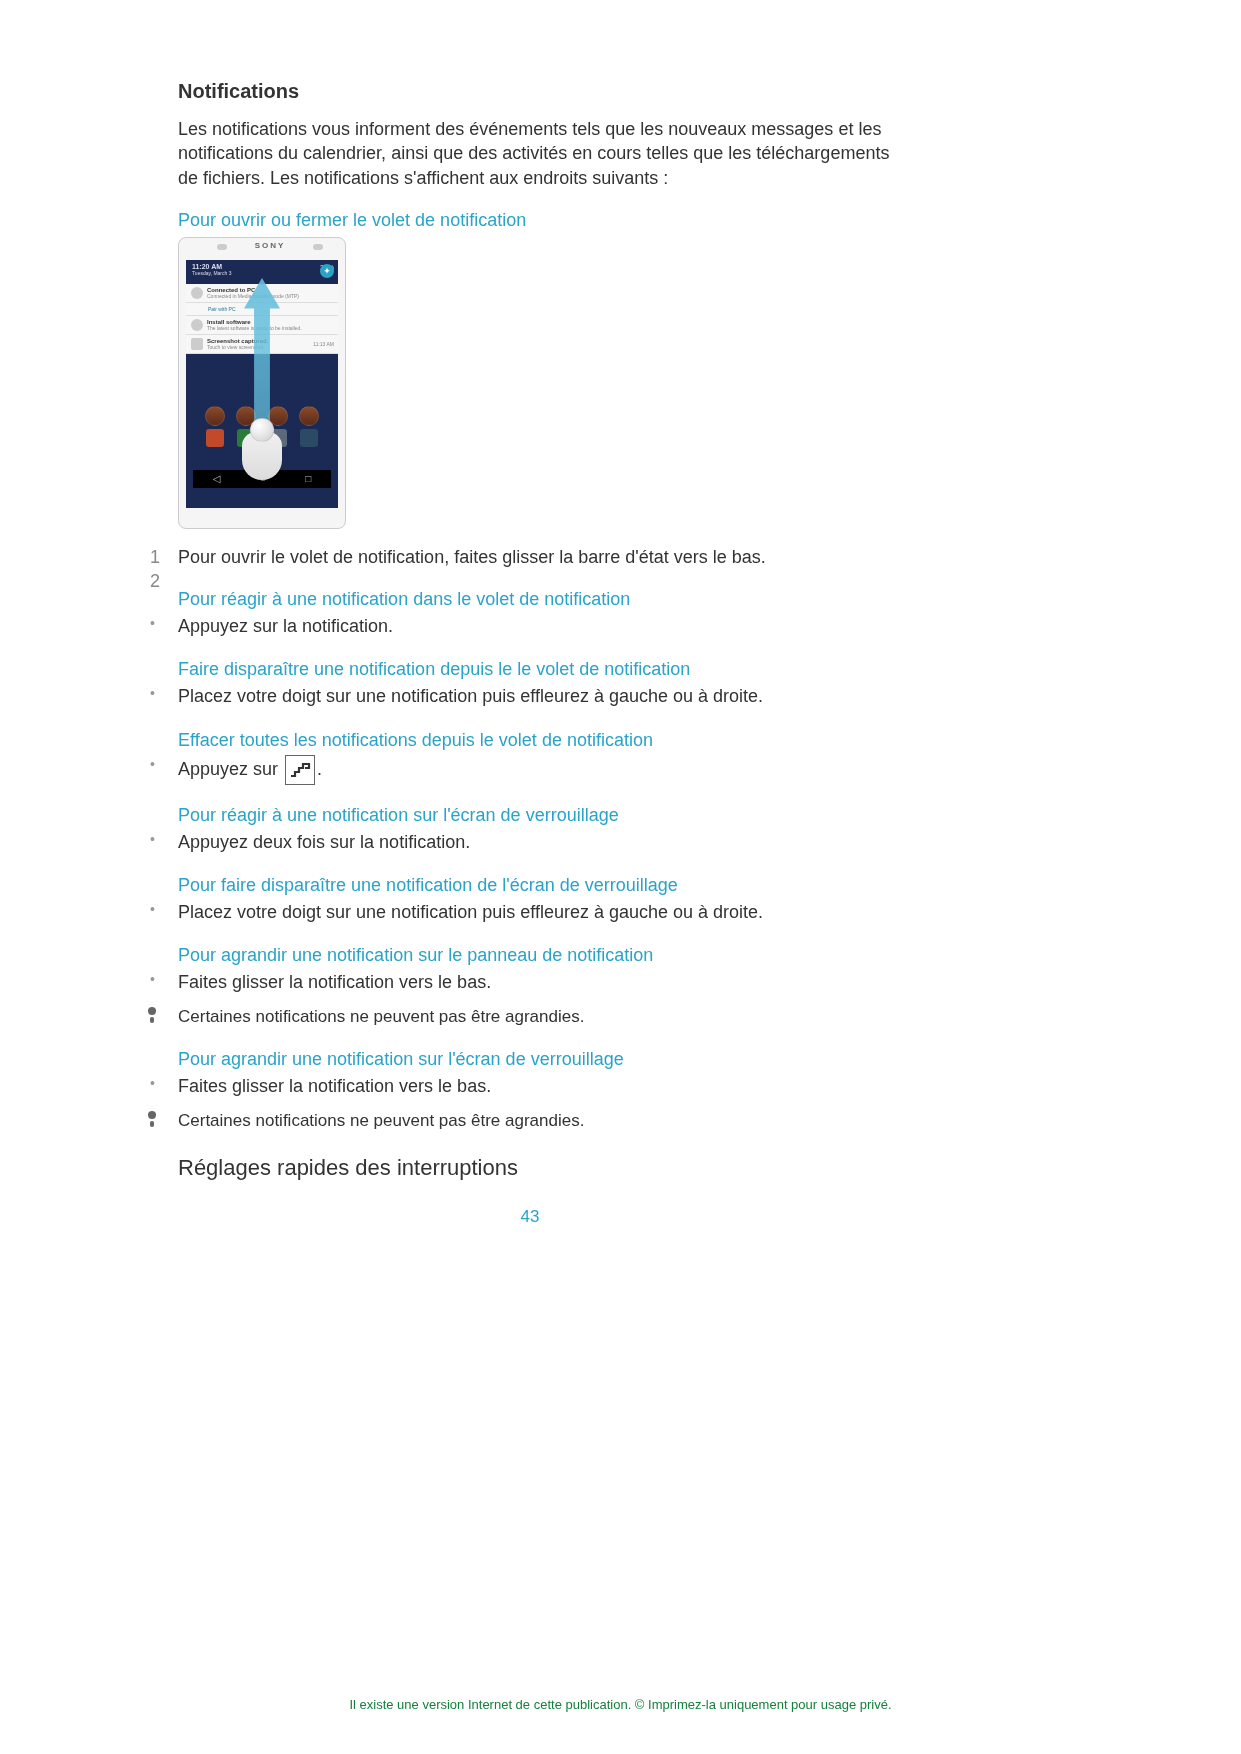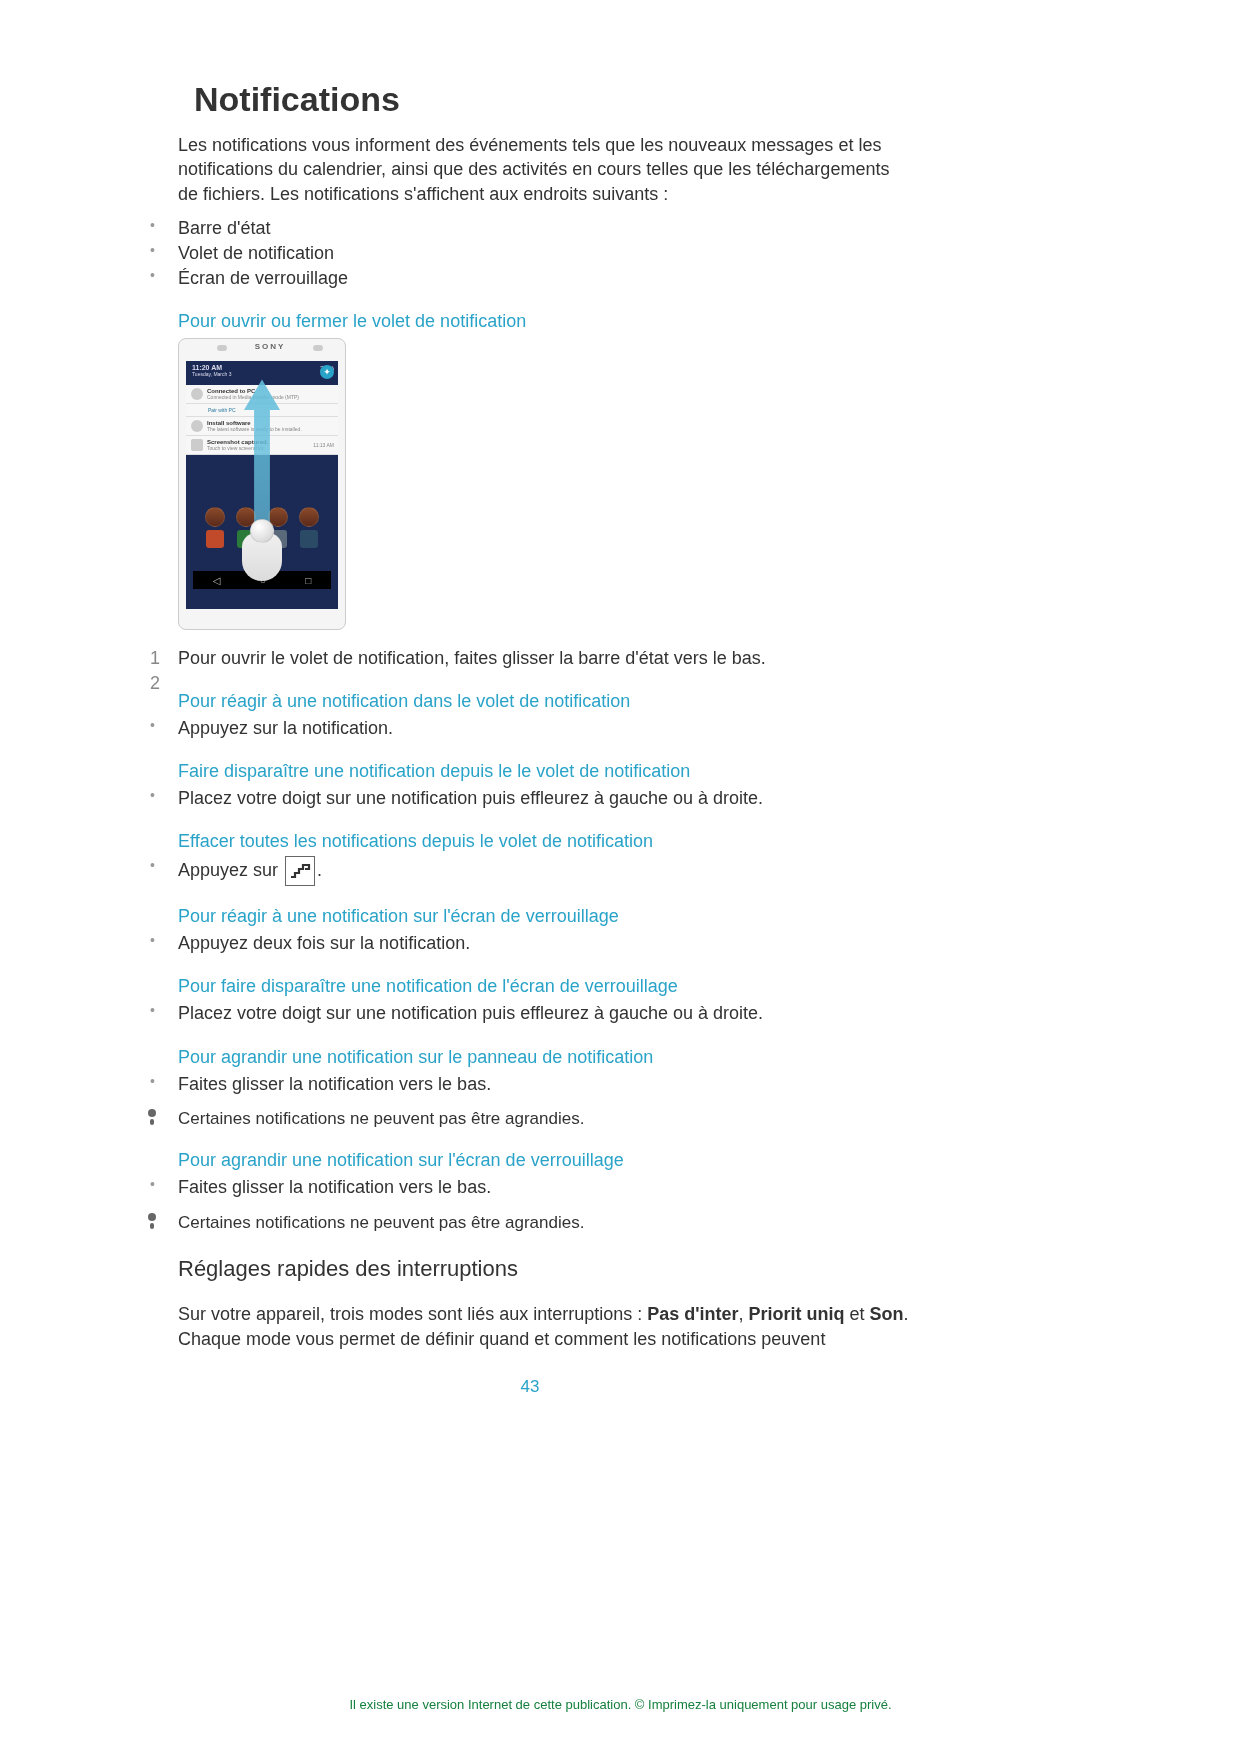--- a/index.html
+++ b/index.html
@@ -13,24 +13,24 @@
     position:relative;
   }
   .page {
     position:absolute;
     left:150px;
     top:80px;
     width:760px;
   }
   .content-col { margin-left:28px; }
   .h1 {
-    font-size:34px;
+    font-size:20px;
     font-weight:bold;
     color:#333;
-    margin:0 0 14px 16px;
+    margin:0 0 14px 0;
   }
   .p {
     font-size:18px;
     line-height:1.35;
     margin:0 0 10px 0;
   }
   .bullets, .nums, .bullets-wide {
     list-style:none;
     padding:0;
     margin:0 0 10px 0;
@@ -259,25 +259,20 @@
 </head>
 <body>
 
 <div class="page">
 
   <div class="content-col">
     <div class="h1">Notifications</div>
     <div class="p">Les notifications vous informent des événements tels que les nouveaux messages et les notifications du calendrier, ainsi que des activités en cours telles que les téléchargements de fichiers. Les notifications s'affichent aux endroits suivants :</div>
   </div>
 
-  <ul class="bullets">
-    <li>Barre d'état</li>
-    <li>Volet de notification</li>
-    <li>Écran de verrouillage</li>
-  </ul>
 
   <div class="content-col">
     <div class="sub-h">Pour ouvrir ou fermer le volet de notification</div>
 
     <div class="phone-box">
       <div class="top">SONY</div>
       <div class="screen">
         <div class="statusbar">
           <div class="time">11:20 AM</div>
           <div class="date">Tuesday, March 3</div>
@@ -394,21 +389,18 @@
   <div class="content-col">
       <div class="sub-h">Pour agrandir une notification sur l'écran de verrouillage</div>
     </div>
   <ul class="bullets">
       <li>Faites glisser la notification vers le bas.</li>
     </ul>
   <div class="warn-row"><span>Certaines notifications ne peuvent pas être agrandies.</span></div>
 
   <div class="content-col">
     <div class="h2">Réglages rapides des interruptions</div>
-    <div class="p">
-      <span>Sur votre appareil, trois modes sont liés aux interruptions : </span><b>Pas d'inter</b><span>, </span><b>Priorit uniq</b><span> et </span><b>Son</b><span>. Chaque mode vous permet de définir quand et comment les notifications peuvent</span>
-    </div>
   </div>
 
   <div class="page-num">43</div>
 </div>
 
 <div class="footer">Il existe une version Internet de cette publication. © Imprimez-la uniquement pour usage privé.</div>
 
 </body></html>

